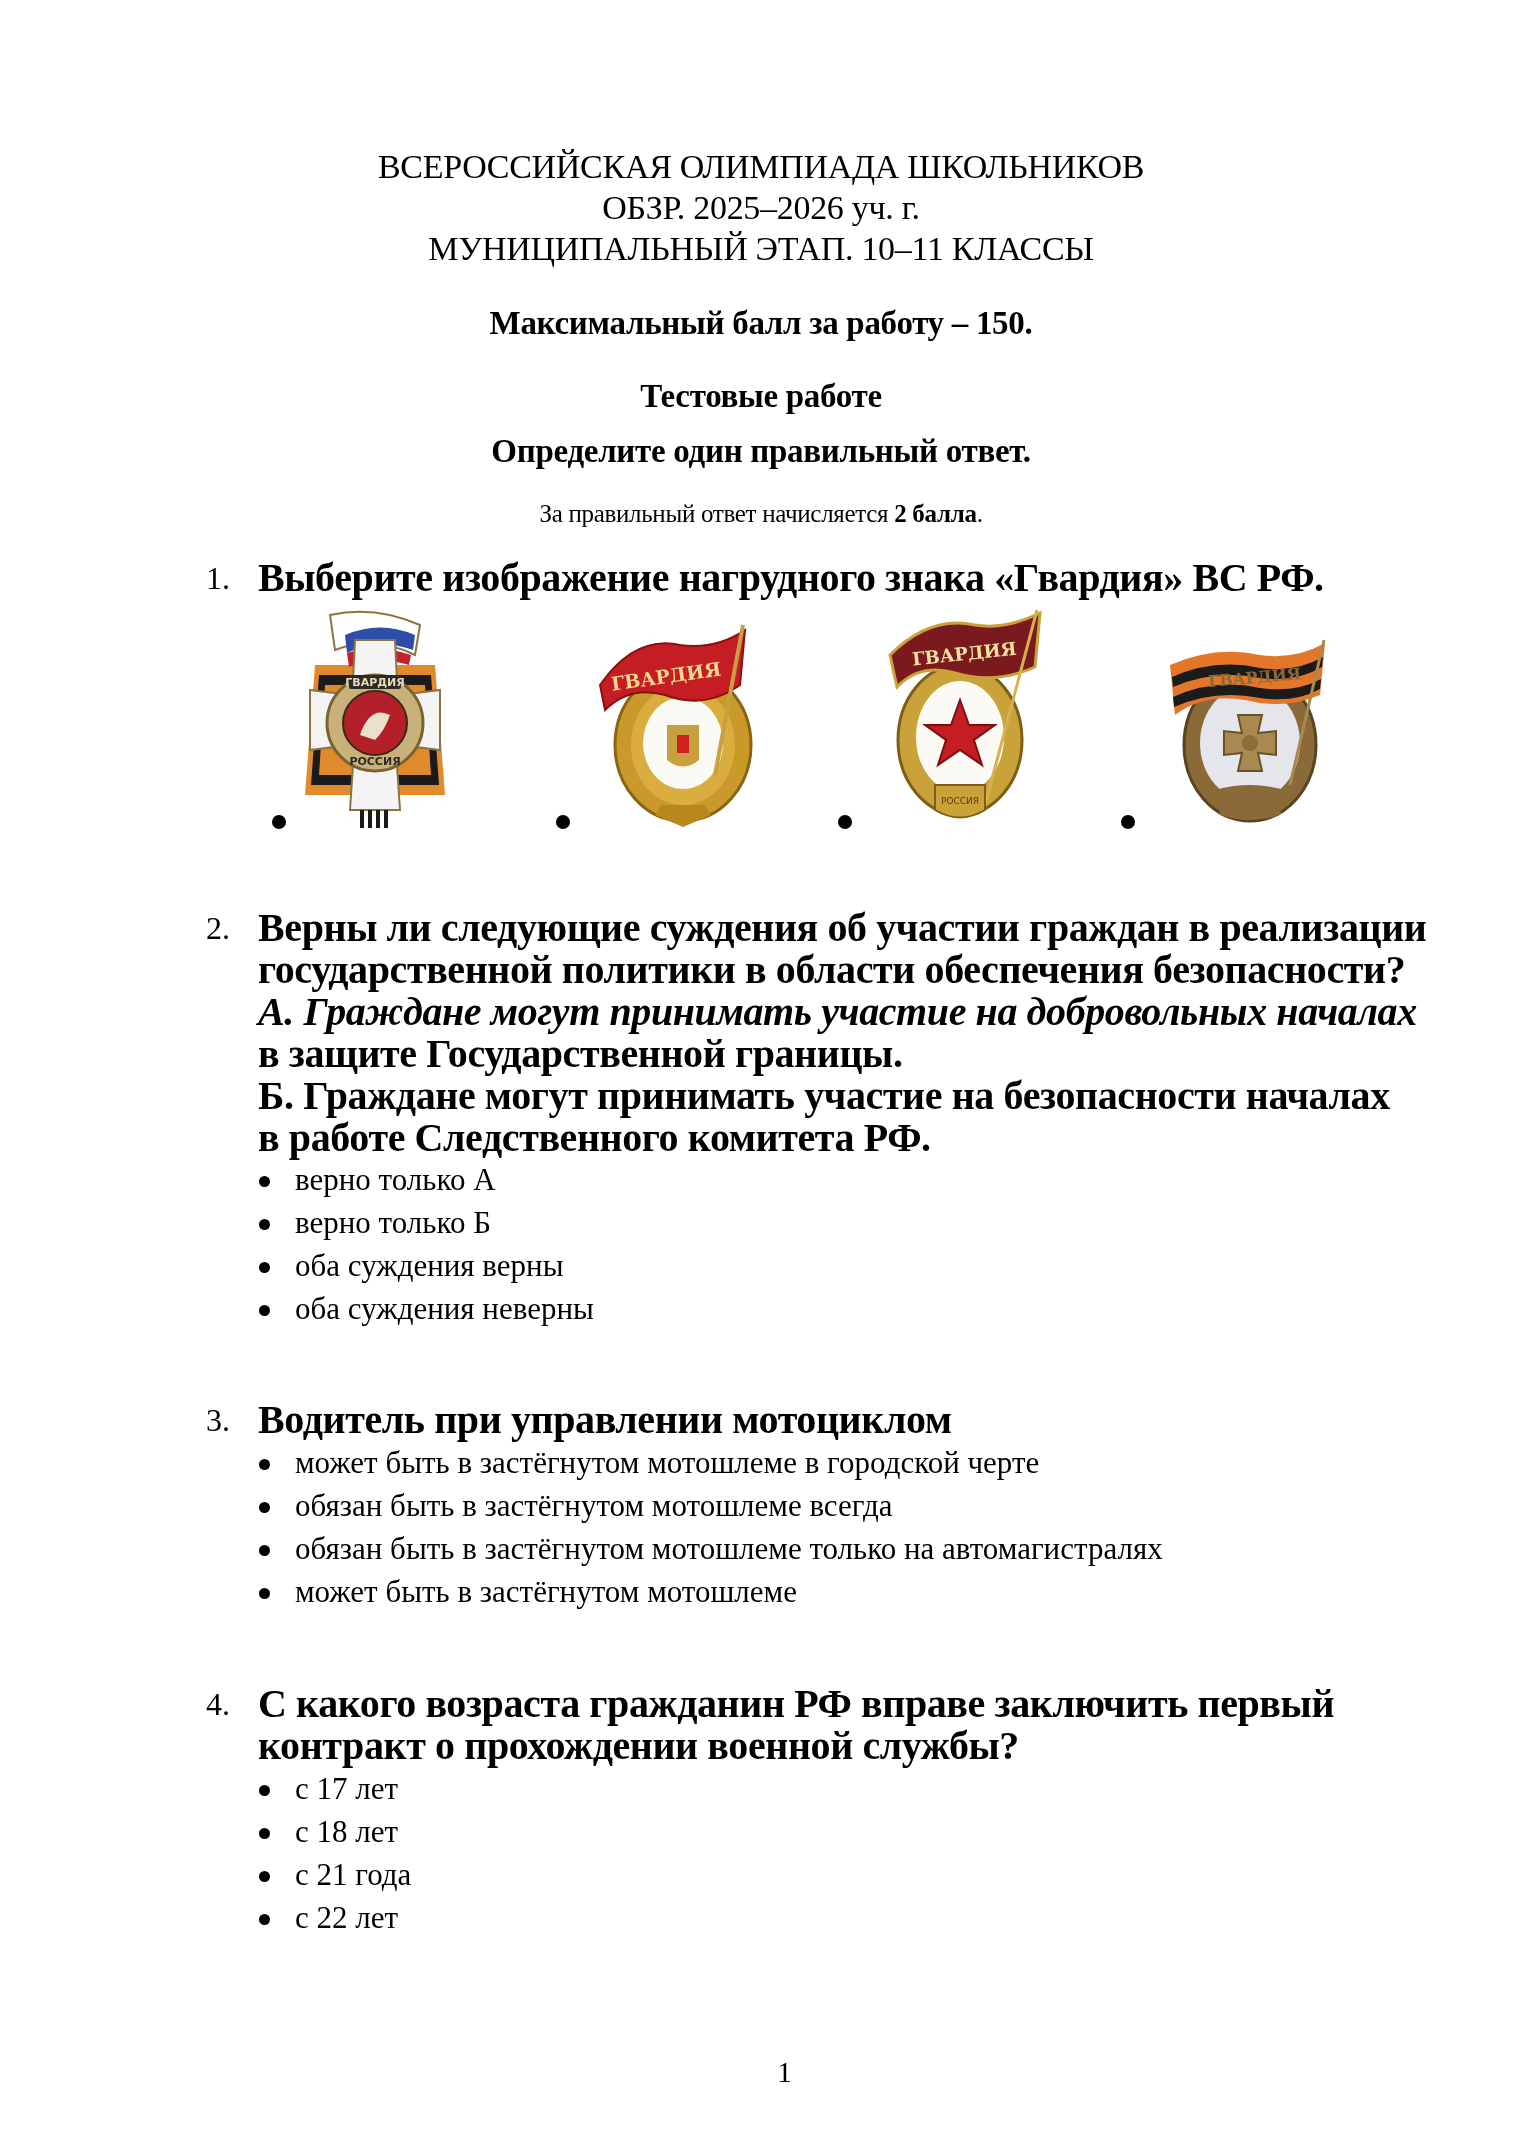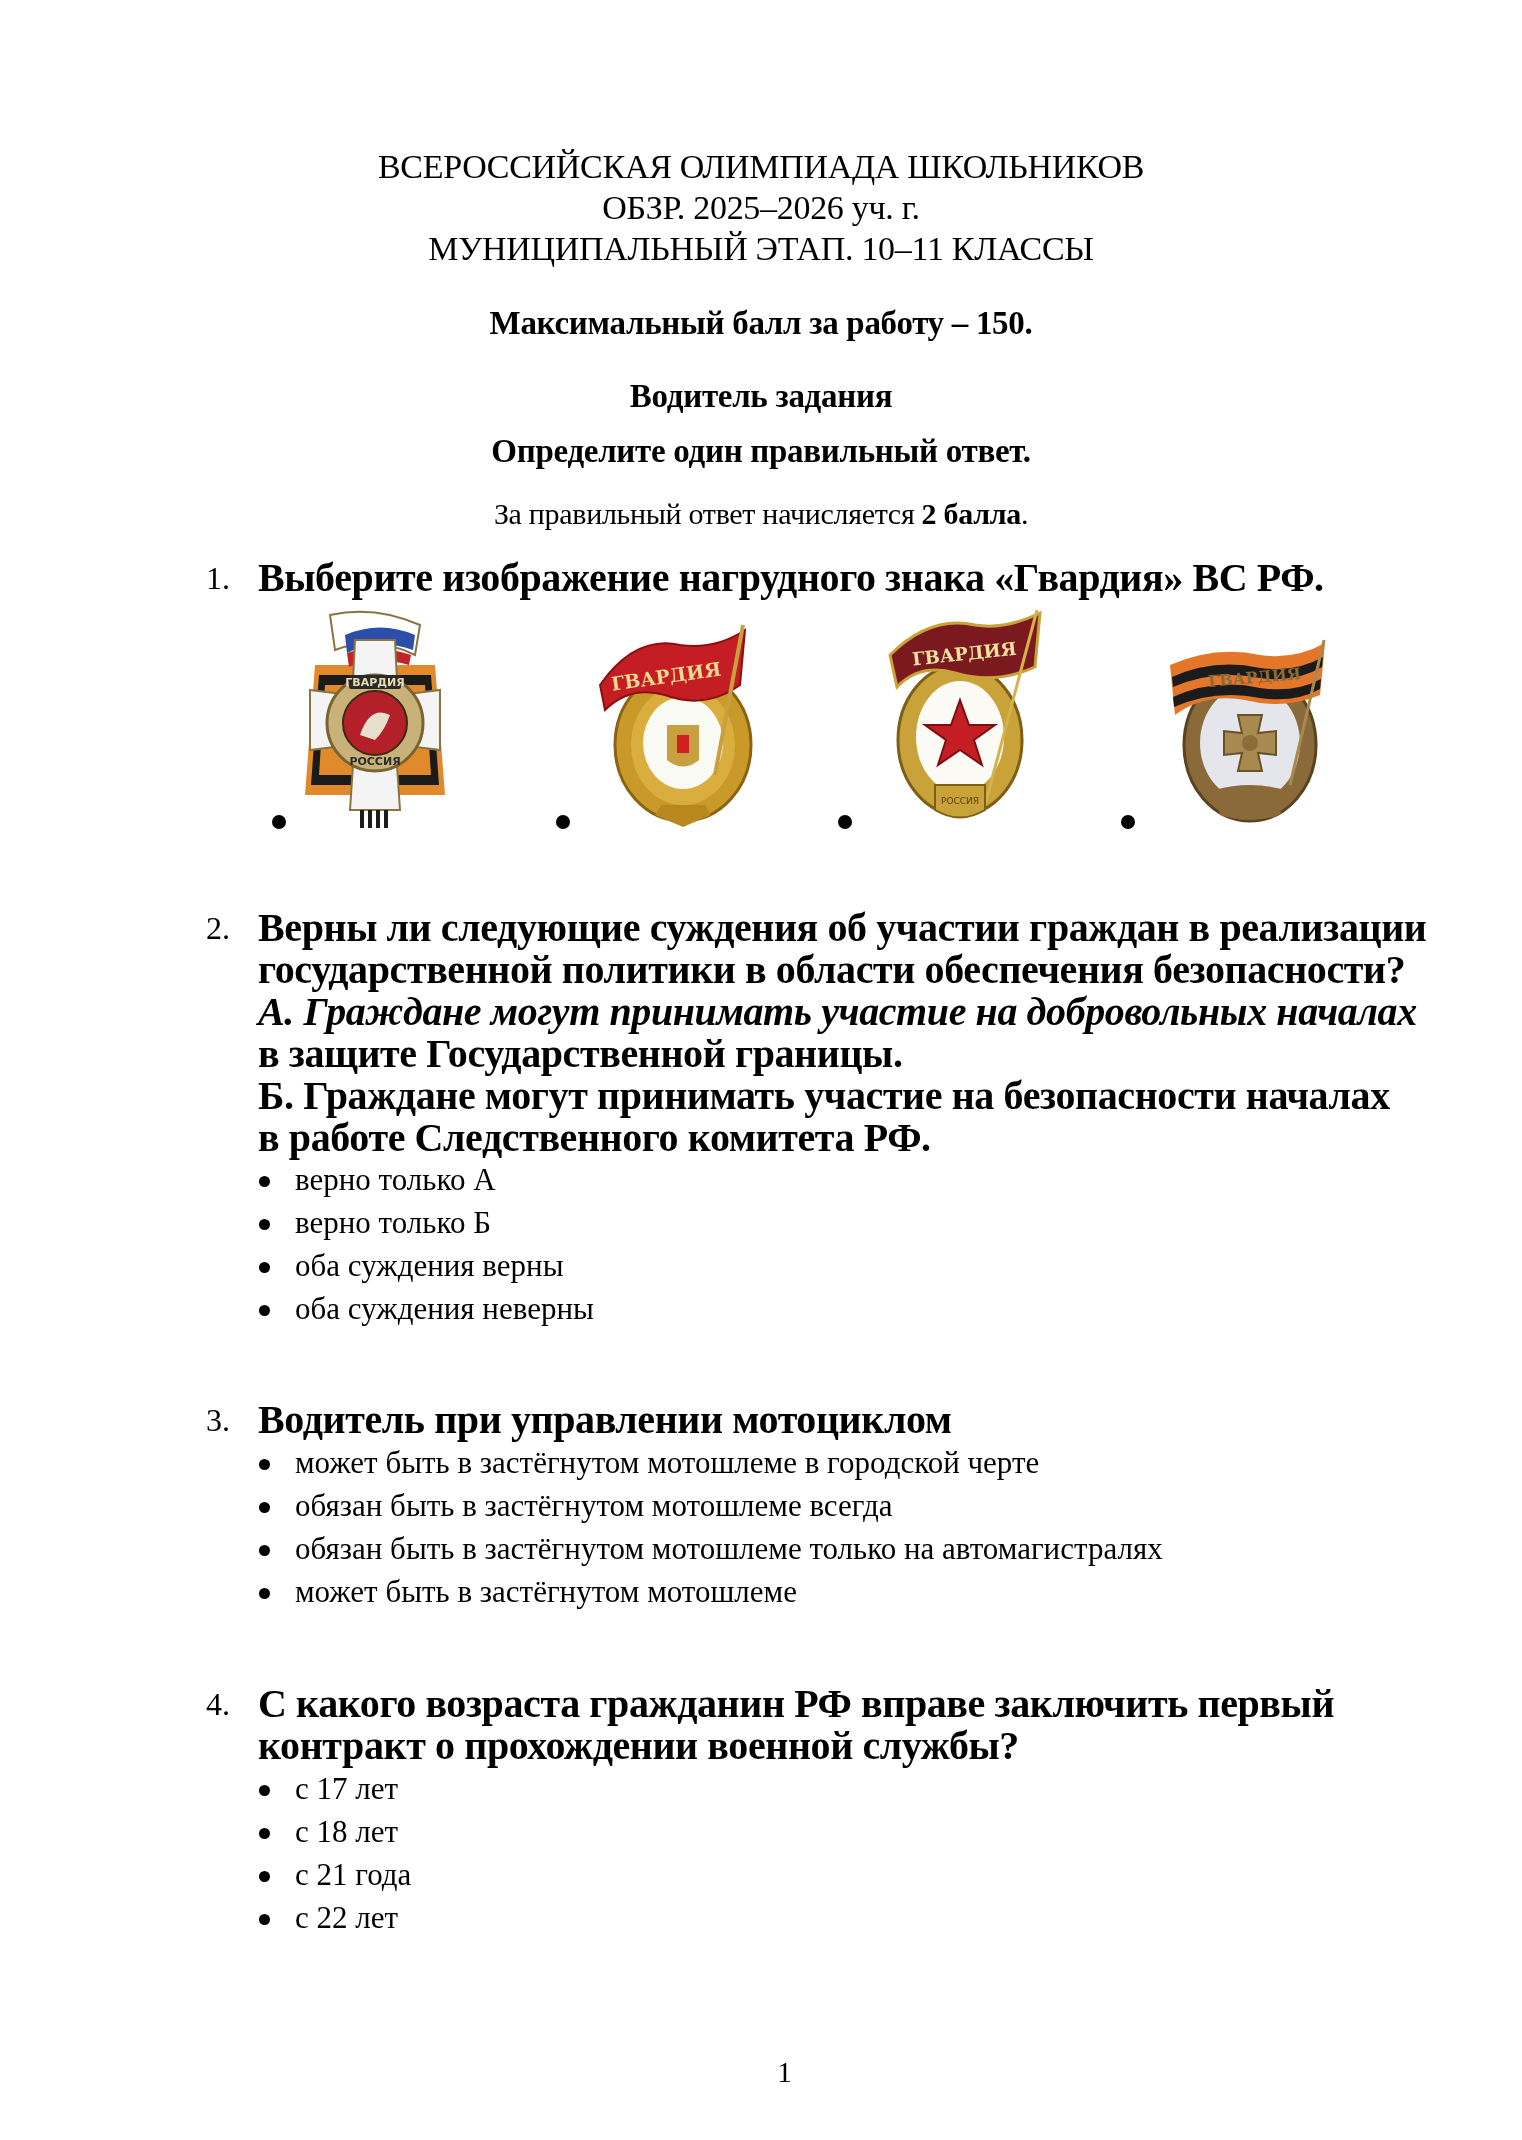--- a/index.html
+++ b/index.html
@@ -18,23 +18,23 @@
   .page-num { font-size: 30px; }
 </style>
 </head>
 <body>
 
 <div class="abs center hdr" style="top:147px;">ВСЕРОССИЙСКАЯ ОЛИМПИАДА ШКОЛЬНИКОВ</div>
 <div class="abs center hdr" style="top:188px;">ОБЗР. 2025–2026 уч. г.</div>
 <div class="abs center hdr" style="top:229px;">МУНИЦИПАЛЬНЫЙ ЭТАП. 10–11 КЛАССЫ</div>
 
 <div class="abs center hdr bold" style="top:303px; font-size:33px;">Максимальный балл за работу – 150.</div>
-<div class="abs center hdr bold" style="top:376px; font-size:33px;">Водитель задания</div>
+<div class="abs center hdr bold" style="top:376px; font-size:33px;">Тестовые работе</div>
 <div class="abs center hdr bold" style="top:431px; font-size:33px;">Определите один правильный ответ.</div>
-<div class="abs center hdr" style="top:494px; font-size:30px;"><span>За правильный ответ начисляется </span><b>2 балла</b><span>.</span></div>
+<div class="abs center hdr" style="top:494px; font-size:25px;"><span>За правильный ответ начисляется </span><b>2 балла</b><span>.</span></div>
 
 <div>
   <div class="abs q-num" style="left:206px; top:558px;">1.</div>
   <div class="abs q-text" style="left:258px; top:557px;">Выберите изображение нагрудного знака «Гвардия» ВС РФ.</div>
 
   <div class="badge-bullet" style="left:272px; top:815px;"></div>
   <svg class="badge" style="left:305px; top:605px;" width="140" height="230" viewBox="0 0 140 230">
     <g>
       <polygon points="10,60 130,60 140,190 0,190" fill="#e08a2c"></polygon>
       <polygon points="14,70 126,70 134,180 6,180" fill="#1b1b1b"></polygon>

